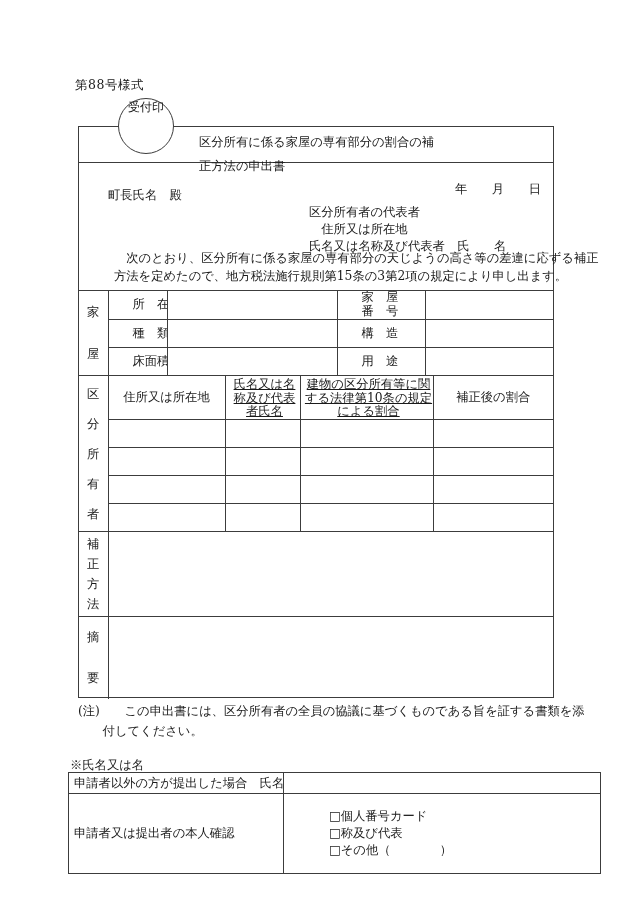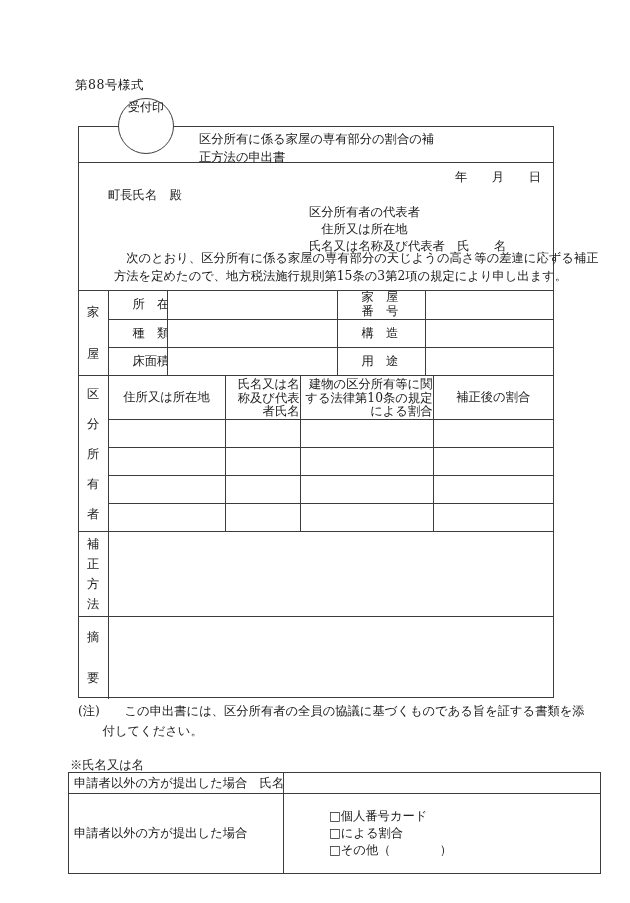--- a/index.html
+++ b/index.html
@@ -22,24 +22,24 @@
   }
   .stamp-circle {
     position: absolute; left: 39px; top: -29px;
     width: 56px; height: 56px;
     border: 1px solid #3c3c3c; border-radius: 50%;
     background: #ffffff;
     display: flex; align-items: flex-start; justify-content: center;
     font-size: 12px; z-index: 3;
   }
   .title-row { height: 36px; border-bottom: 1px solid #3c3c3c; position: relative; }
-  .title-text { position: absolute; left: 120px; top: 3px; line-height: 18px; }
+  .title-text { position: absolute; left: 120px; top: 3px; line-height: 24px; }
 
   .intro { height: 127px; position: relative; }
-  .date-line { position: absolute; top: 6px; right: 12px; }
+  .date-line { position: absolute; top: 18px; right: 12px; }
   .addressee { position: absolute; top: 24px; left: 29px; }
   .rep-block { position: absolute; top: 41px; left: 230px; line-height: 17px; }
   .body-text { position: absolute; top: 86px; left: 2px; line-height: 18px; margin-left: 33px; }
 
   table { border-collapse: collapse; border-style: hidden; table-layout: fixed; width: 100%; }
   td { border: 1px solid #3c3c3c; padding: 0; font-size: 12.3px; overflow: hidden; }
   .sep { border-top: 1px solid #3c3c3c; }
 
   .vlabel { text-align: center; vertical-align: middle; white-space: pre-line; }
   .vl-house { line-height: 42px; }
@@ -47,21 +47,21 @@
   .vl-method { line-height: 20px; }
   .vl-summary { line-height: 41px; }
 
   .house-table td { height: 28px; }
   .hlabel { padding-left: 24px; vertical-align: middle; white-space: pre; }
   .hlabel2 { line-height: 13.5px; }
 
   .owners-table .hdr td { height: 41px; }
   .owners-table .drow td { height: 28px; }
   .oh-center { text-align: center; vertical-align: middle; white-space: pre-line; }
-  .oh-top { text-align: right; vertical-align: top; padding: 2px 0 0 4px; line-height: 13.5px; white-space: pre-line; }
+  .oh-top { text-align: center; vertical-align: top; padding: 2px 0 0 4px; line-height: 13.5px; white-space: pre-line; text-decoration: underline; }
 
   .method-table .mrow td { height: 84px; }
   .method-table .srow td { height: 82px; }
 
   .note { position: absolute; left: 78px; top: 701px; line-height: 20px; }
 
   .staff-heading { position: absolute; left: 70px; top: 757px; }
   .staff-table-wrap { position: absolute; left: 68px; top: 772px; width: 532px; }
   .staff-table { border-style: solid; border: 1px solid #3c3c3c; }
   .staff-table td { height: 21px; vertical-align: middle; }
@@ -220,24 +220,24 @@
       <colgroup>
           <col style="width:215px">
           <col style="width:317px">
         </colgroup>
       <tbody>
           <tr>
         <td class="staff-label">申請者以外の方が提出した場合　氏名</td>
         <td class="staff-value"></td>
       </tr>
       <tr>
-        <td class="staff-label">申請者以外の方が提出した場合</td>
+        <td class="staff-label">申請者又は提出者の本人確認</td>
         <td class="staff-value">
           <span class="cb-option">□個人番号カード</span>
-          <span class="cb-option">□による割合</span>
+          <span class="cb-option">□称及び代表</span>
           <span class="cb-option">□その他（　　　　）</span>
         </td>
       </tr>
     </tbody>
       </table>
   </div>
 
 </div>
 
 </body></html>

